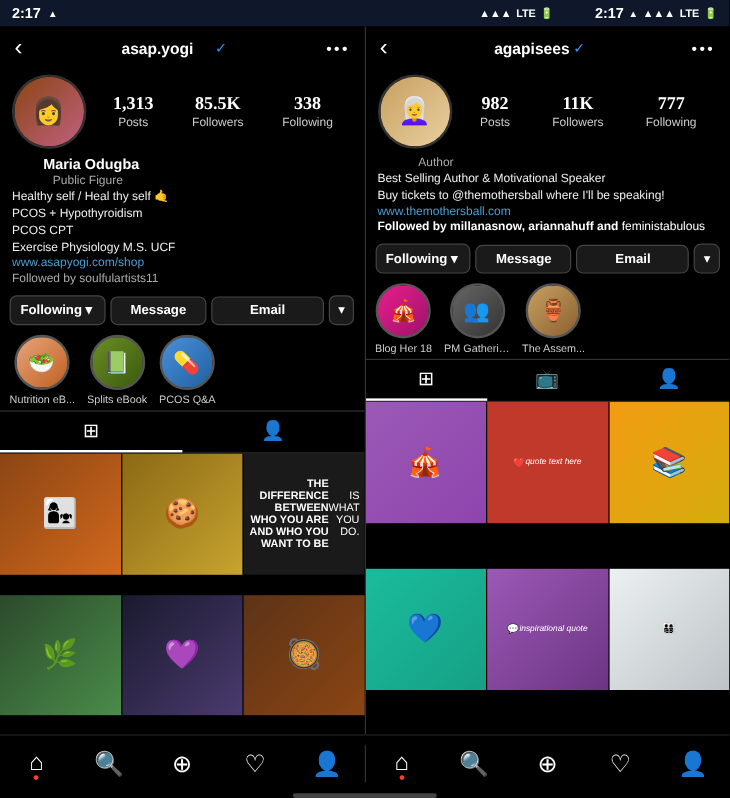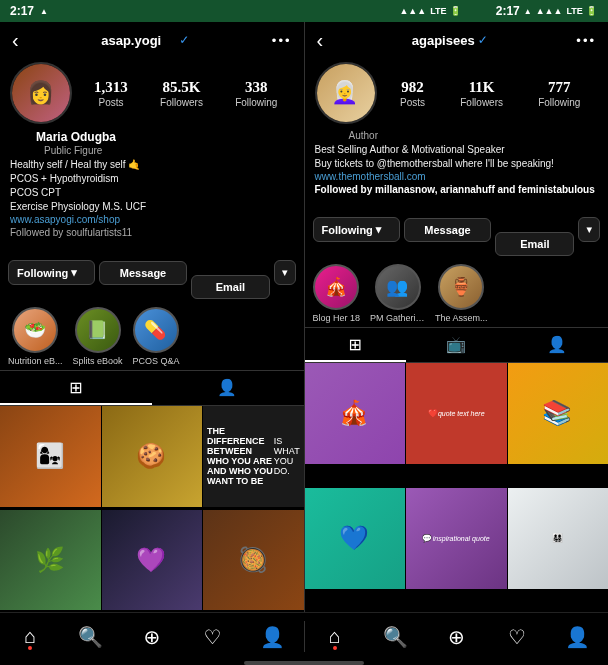--- a/index.html
+++ b/index.html
@@ -160,27 +160,26 @@
       font-weight: 600;
       cursor: pointer;
       flex: 1;
       text-align: center;
     }
     .btn-email {
       background: #1a1a1a;
       border: 1px solid #444;
       color: #fff;
       border-radius: 6px;
-      padding: 5px 4px;
+      padding: 5px 15px;
       font-size: 11px;
       font-weight: 600;
       cursor: pointer;
       flex: 1;
       text-align: center;
-      margin-top: 29px;
     }
     .btn-chevron {
       background: #1a1a1a;
       border: 1px solid #444;
       color: #fff;
       border-radius: 6px;
       padding: 5px 7px;
       font-size: 11px;
       cursor: pointer;
     }
@@ -337,21 +336,21 @@
     .home-bar {
       width: 120px;
       height: 4px;
       background: #444;
       border-radius: 2px;
     }
   </style>
 </head>
 <body>
 
-<div style="display:flex; height:22px; background:#14532d;justify-content:flex-end;">
+<div style="display:flex; height:22px; background:#0f172a;justify-content:flex-end;">
   <div style="flex:1; display:flex; align-items:center; padding:0 10px; gap:4px;">
     <span style="font-size:12px; font-weight:700; color:#fff;">2:17</span>
     <span style="font-size:8px; color:#fff; margin-left:2px;">▲</span>
   </div>
   <div style="flex:1; display:flex; align-items:center; justify-content:flex-end; padding:0 10px; gap:4px;">
     <span style="font-size:9px; color:#fff;">▲▲▲</span>
     <span style="font-size:9px; font-weight:700; color:#fff;">LTE</span>
     <span style="font-size:9px; color:#fff;">🔋</span>
     <span style="font-size:12px; font-weight:700; color:#fff; margin-left:30px;">2:17</span>
     <span style="font-size:8px; color:#fff;">▲</span>
@@ -444,21 +443,21 @@
     </div>
 
     <div class="photo-grid">
       <div class="photo-cell photo-l1">
         <div class="photo-cell-inner">👩‍👧</div>
       </div>
       <div class="photo-cell photo-l2">
         <div class="photo-cell-inner">🍪</div>
       </div>
       <div class="photo-cell photo-l3">
-        <div class="photo-cell-inner" style="font-size:9px; color:#fff; padding:4px; text-align:left; background:#1a1a1a;">
+        <div class="photo-cell-inner" style="font-size:9px; color:#fff; padding:4px; text-align:right; background:#1a1a1a;">
           <strong>THE DIFFERENCE BETWEEN WHO YOU ARE AND WHO YOU WANT TO BE</strong>
             <br>
             <br>
           <span>IS WHAT YOU DO.</span>
         </div>
       </div>
       <div class="photo-cell photo-l4">
         <div class="photo-cell-inner">🌿</div>
       </div>
       <div class="photo-cell photo-l5">
@@ -504,21 +503,21 @@
     </div>
 
     <div class="profile-bio">
       <div class="bio-category">Author</div>
       <div class="bio-text">
         <span>Best Selling Author &amp; Motivational Speaker</span><br>
         <span>Buy tickets to @themothersball where I'll be speaking!</span>
       </div>
       <div class="bio-link">www.themothersball.com</div>
       <div class="bio-followed">
-        <span>Followed by </span><span style="color:#fff; font-weight:600;">millanasnow</span><span>, </span><span style="color:#fff; font-weight:600;">ariannahuff</span><span> and </span><span style="color:#fff; font-weight:700;">feministabulous</span>
+        <span>Followed by </span><span style="color:#fff; font-weight:600;">millanasnow</span><span>, </span><span style="color:#fff; font-weight:600;">ariannahuff</span><span> and </span><span style="color:#fff; font-weight:400;">feministabulous</span>
       </div>
     </div>
 
     <div class="action-buttons">
       <button class="btn-following">
         <span>Following</span>
         <span class="chevron-down"></span>
       </button>
       <button class="btn-message">Message</button>
       <button class="btn-email">Email</button>

